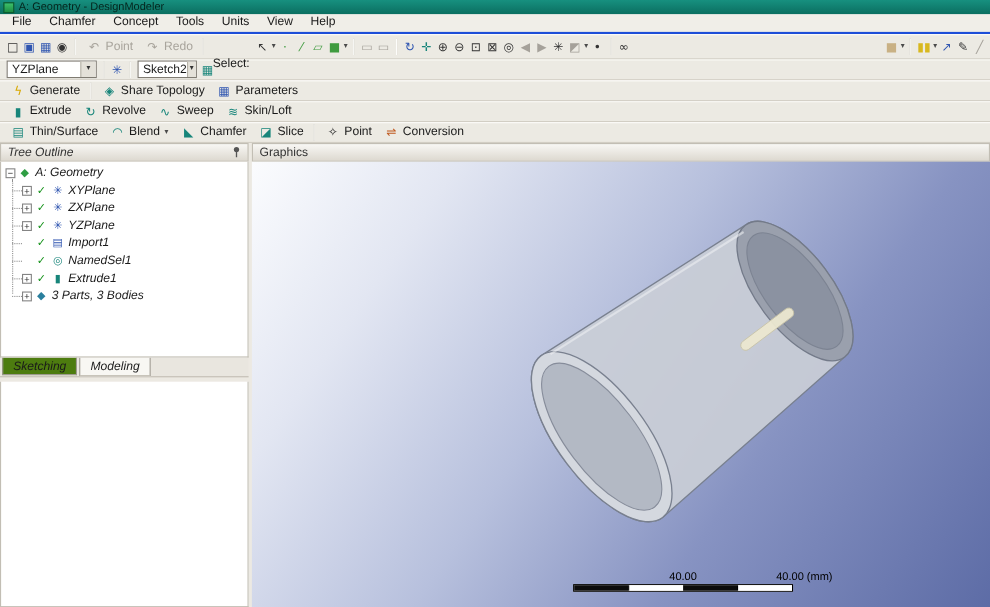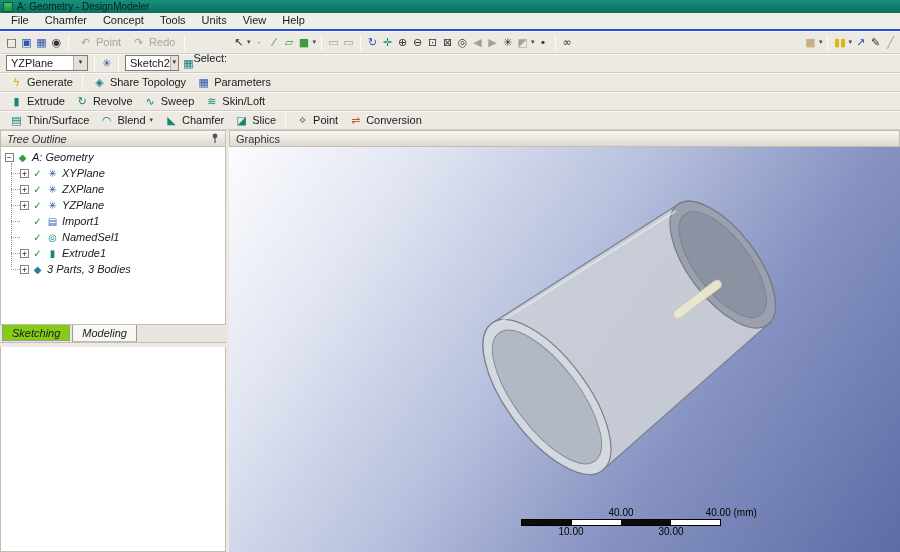--- a/index.html
+++ b/index.html
@@ -56,21 +56,21 @@
     font-family:"DejaVu Sans Mono",monospace; }
   .spc { width:9px; flex:none; }
   .hg { width:9px; height:1px; border-top:1px dotted #8f8f8f; margin-left:6px; flex:none; }
   .vg { position:absolute; left:10px; top:16px; height:104px; border-left:1px dotted #8f8f8f; }
   .tic { display:inline-block; width:13px; text-align:center;
     font-family:"DejaVu Sans",sans-serif; font-size:10px; margin-left:2px; flex:none; }
   .tlabel { margin-left:3px; }
   .tabsrow { height:18px; background:#e9e6df; border-bottom:1px solid #c2beb4;
     display:flex; align-items:stretch; padding-left:2px; gap:2px; }
   .tab { padding:0 9px; line-height:16px; border:1px solid #9d998f; border-top:none;
-    background:#84cc16; height:16px; }
+    background:#4d7c0f; height:16px; }
   .tab.active { background:#f8f7f3; height:17px; border-bottom-color:#c2beb4; }
   .gap { height:4px; }
   .detailsbody { flex:1; background:#fff; border:1px solid #c2beb4; border-top:none; }
   .split { width:3px; }
   
   .graphics { flex:1; display:flex; flex-direction:column; }
   .viewport { position:relative; flex:1; overflow:hidden;
     background:linear-gradient(125deg,#fbfcfe 0%,#e2e6f2 20%,#b7c0dd 45%,#8793c2 68%,#5d6ca6 100%); }
   .viewport svg { position:absolute; left:0; top:0; }
   
@@ -353,20 +353,16 @@
           <span class="rt0">0.00</span>
           <span class="rt1">40.00</span>
           <span class="rt2">40.00 (mm)</span>
         </div>
         <div class="rbar">
           <span class="rseg b"></span>
           <span class="rseg w"></span>
           <span class="rseg b"></span>
           <span class="rseg w"></span>
         </div>
-        <div class="rl">
-          <span class="rb0">10.00</span>
-          <span class="rb1">30.00</span>
-        </div>
       </div>
     </div>
   </div>
 </div>
 
 </body></html>

